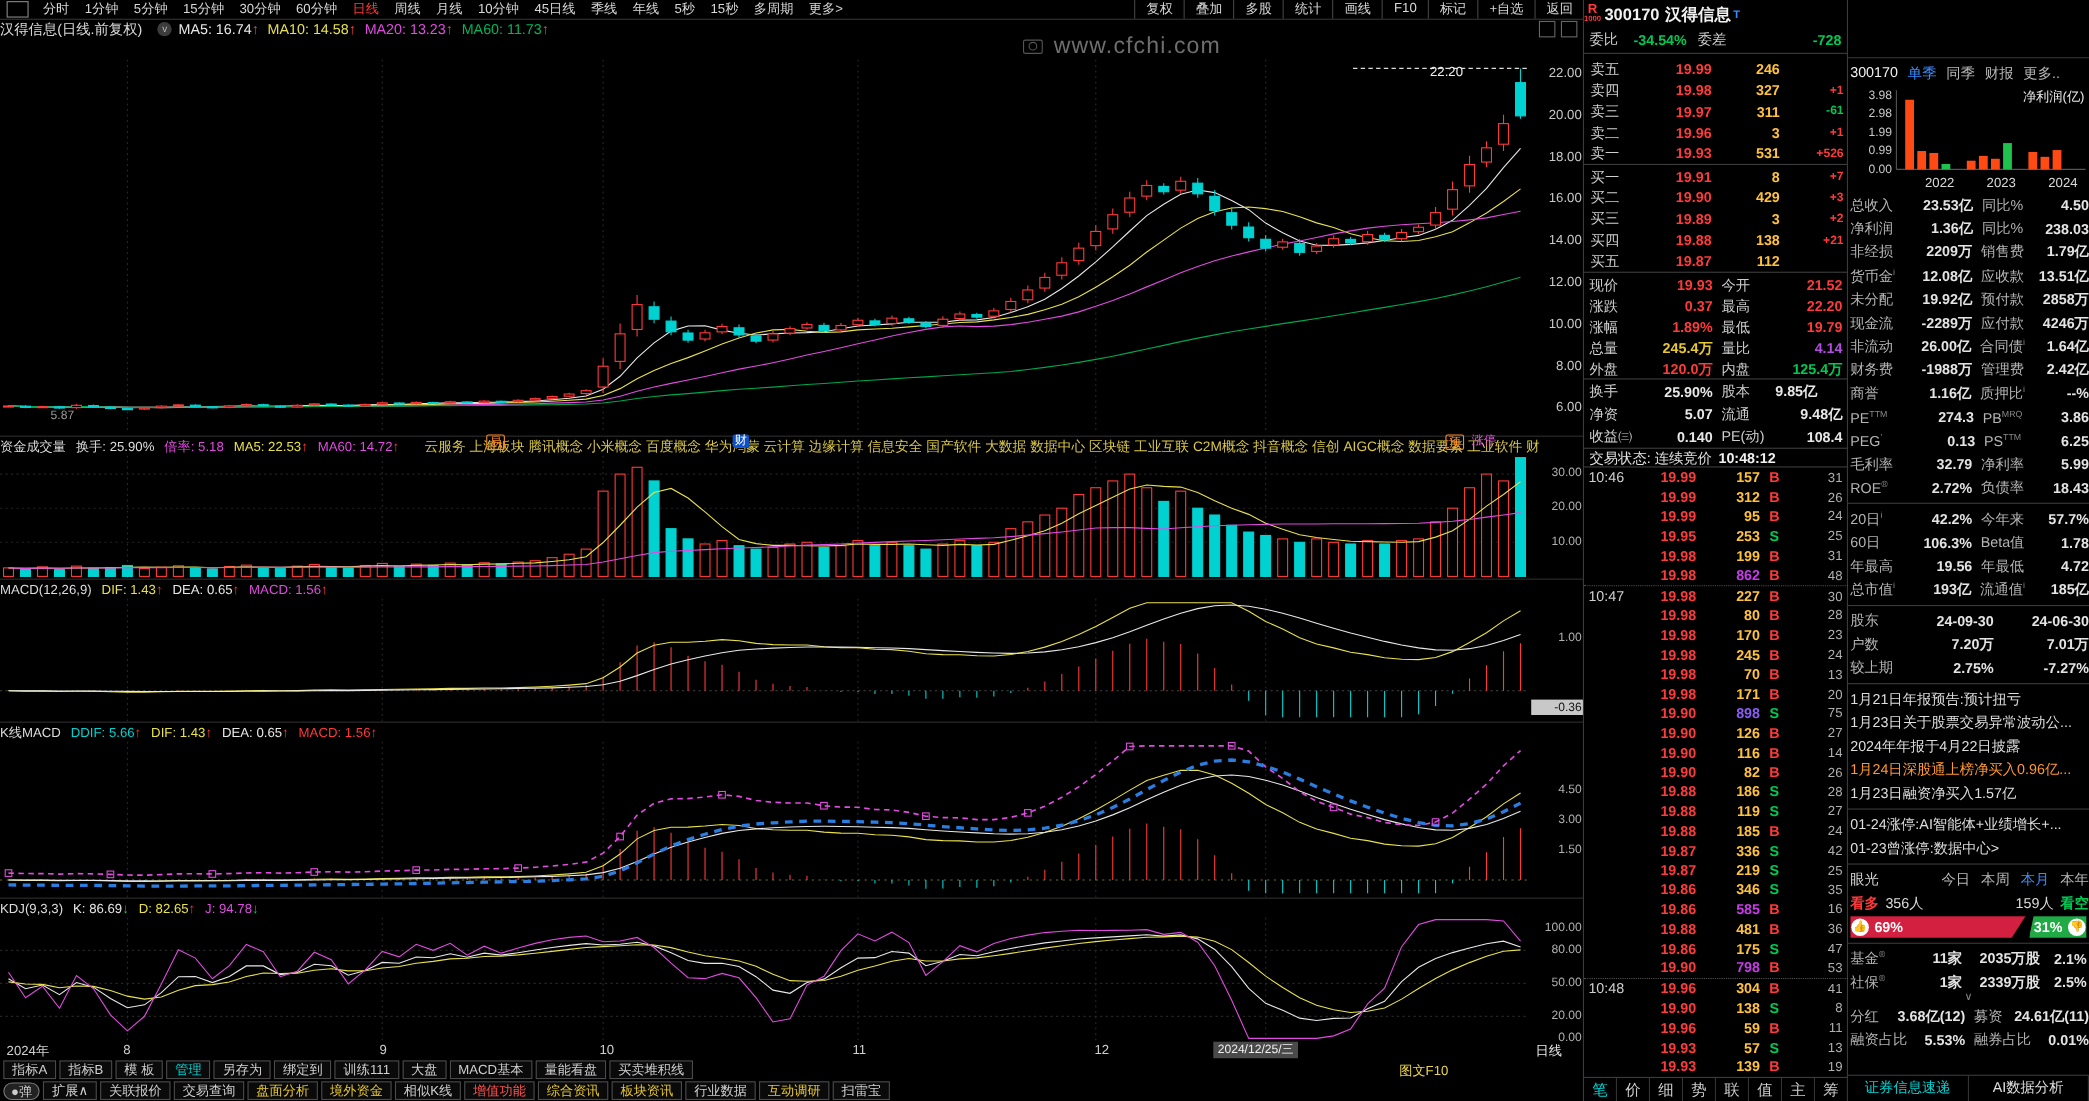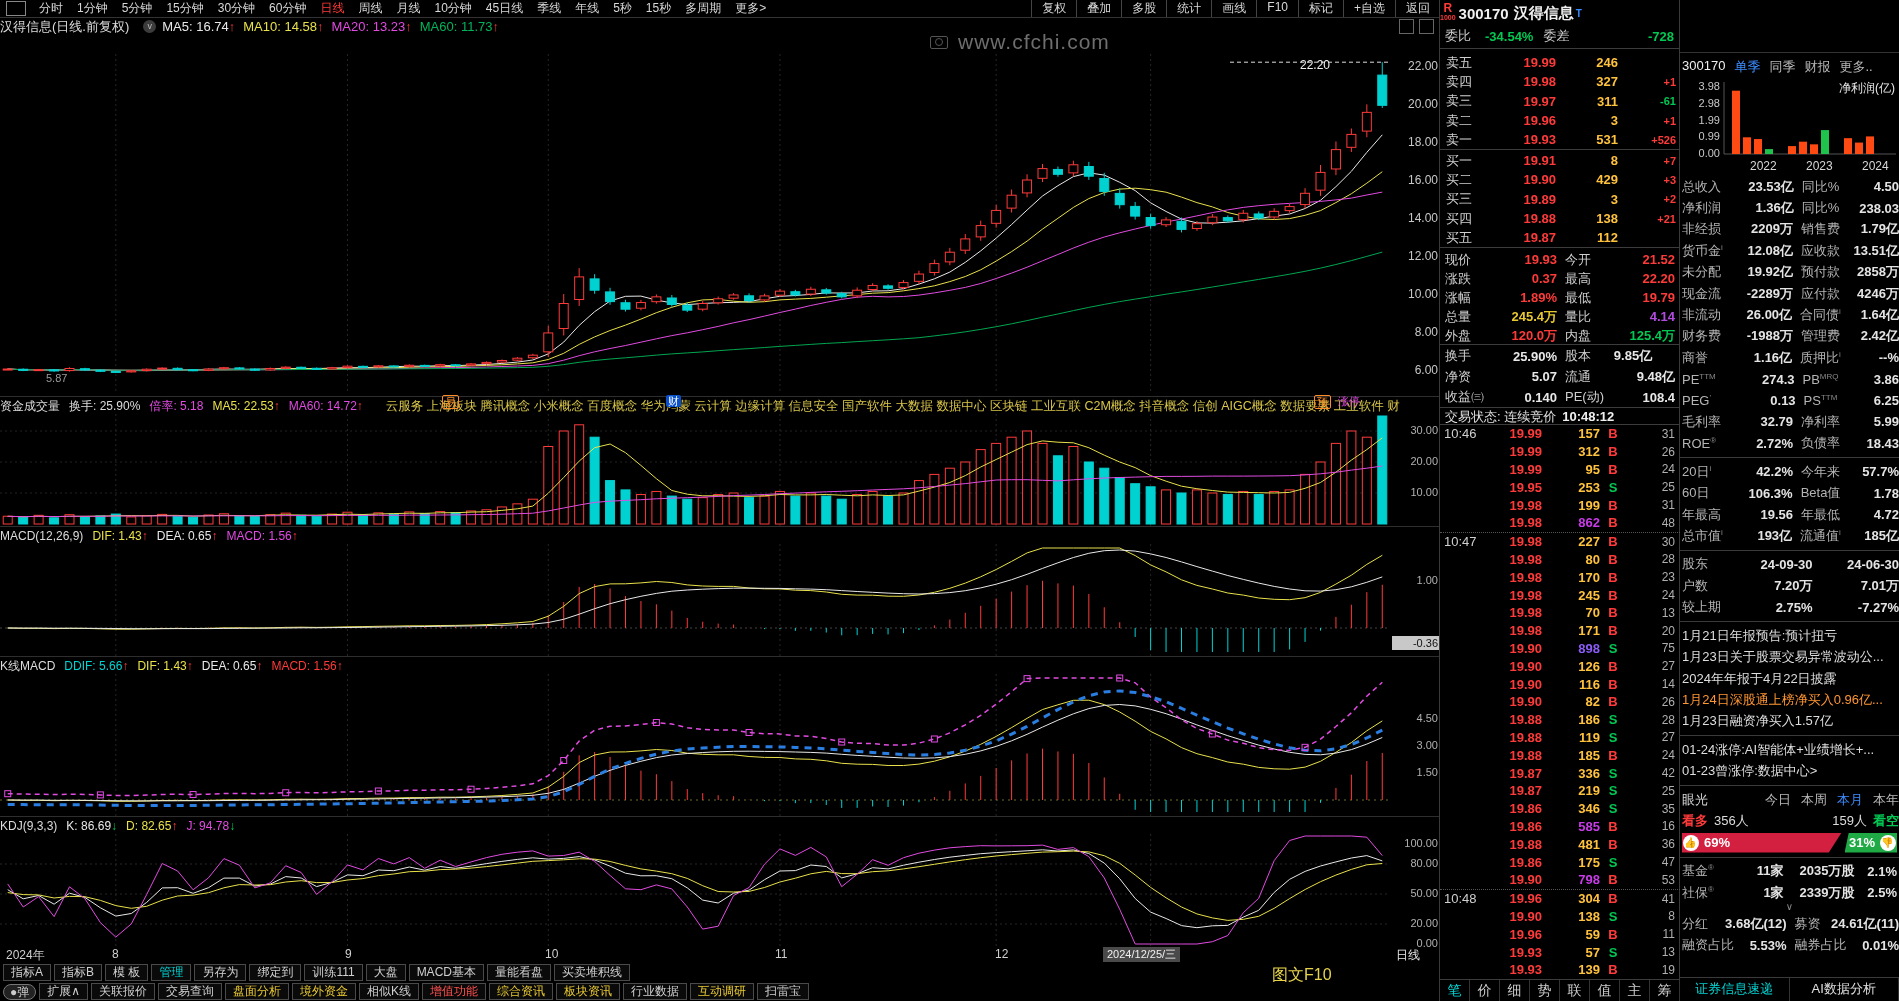--- a/index.html
+++ b/index.html
@@ -28,21 +28,21 @@
   .axlab{position:absolute;width:46px;text-align:right;color:#c8c8c8;font-size:12px;}
   .axlab.sm{font-size:11px;color:#b0b0b0;}
   .marker{position:absolute;font-size:11px;line-height:12px;padding:0 2px;border-radius:2px;}
   #cursorbox{padding:0 4px;background:#4a4a4a;color:#f0f0f0;font-size:11px;line-height:15px;}
   #xaxis{left:0;top:946px;width:1440px;height:17px;color:#d0d0d0;font-size:12px;}
   #xaxis span{position:absolute;top:1px;}
   .tabrow{left:0;width:1316px;height:19px;display:flex;align-items:center;font-size:12px;color:#d0d0d0;}
   .tabrow .tb{border:1px solid #4a4a4a;padding:0 7px;margin-left:3px;line-height:15px;white-space:nowrap;cursor:pointer;background:#0a0a0a;}
   #tabrow1{top:963px;}  #tabrow2{top:982px;}
   .pill{border:1px solid #777;border-radius:8px;padding:0 6px;margin-left:3px;line-height:14px;color:#ccc;background:#222;}
-  #gfx10{position:absolute;left:1272px;top:965px;color:#e8d44a;font-size:16px;}
+  #gfx10{position:absolute;left:1272px;top:965px;color:#e8d44a;font-size:12px;}
   
   #mid{left:1440px;top:0;width:240px;height:1001px;}
   #mid .r{position:absolute;left:0;width:240px;display:flex;align-items:center;font-size:13px;font-weight:bold;}
   .lab{color:#cfcfcf;font-weight:normal;}
   #midhead{top:3px;left:4px;height:20px;}
   .rlogo{color:#ff3a3a;font-weight:bold;font-size:12px;line-height:9px;text-align:center;margin-right:3px;}
   .rlogo .sub{font-size:7px;display:block;}
   #midhead .code{font-size:15px;font-weight:bold;color:#f0f0f0;margin-right:5px;}
   #midhead .nm{font-size:15px;color:#f0f0f0;}
   #midhead .tsup{color:#3c8cff;font-size:10px;vertical-align:super;margin-left:2px;}

